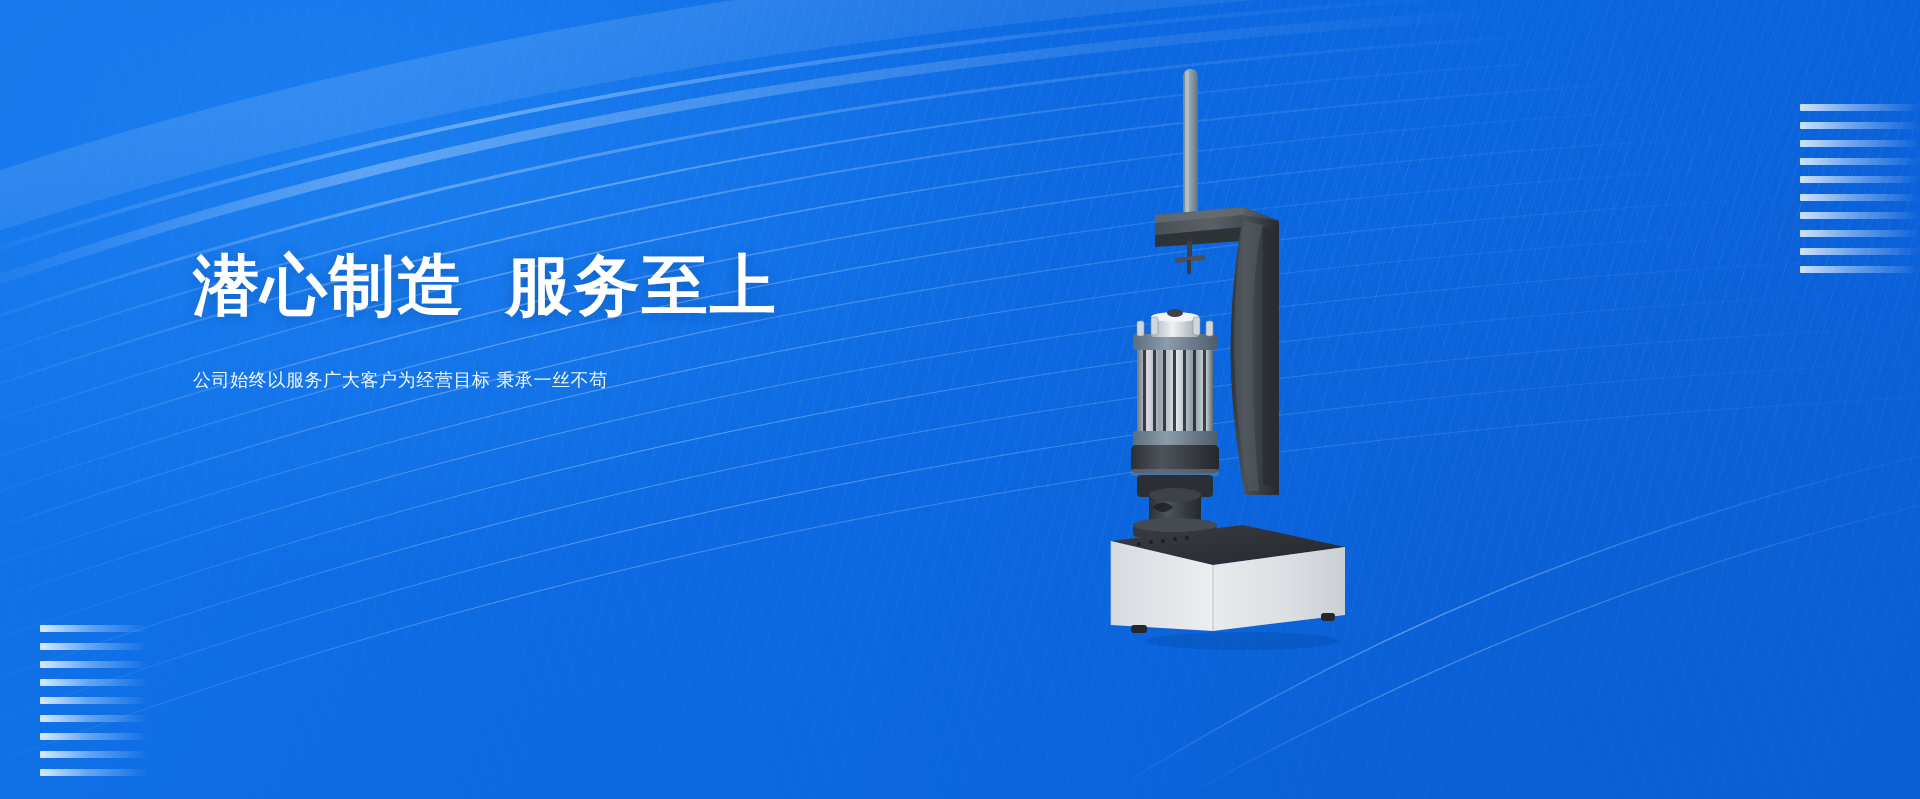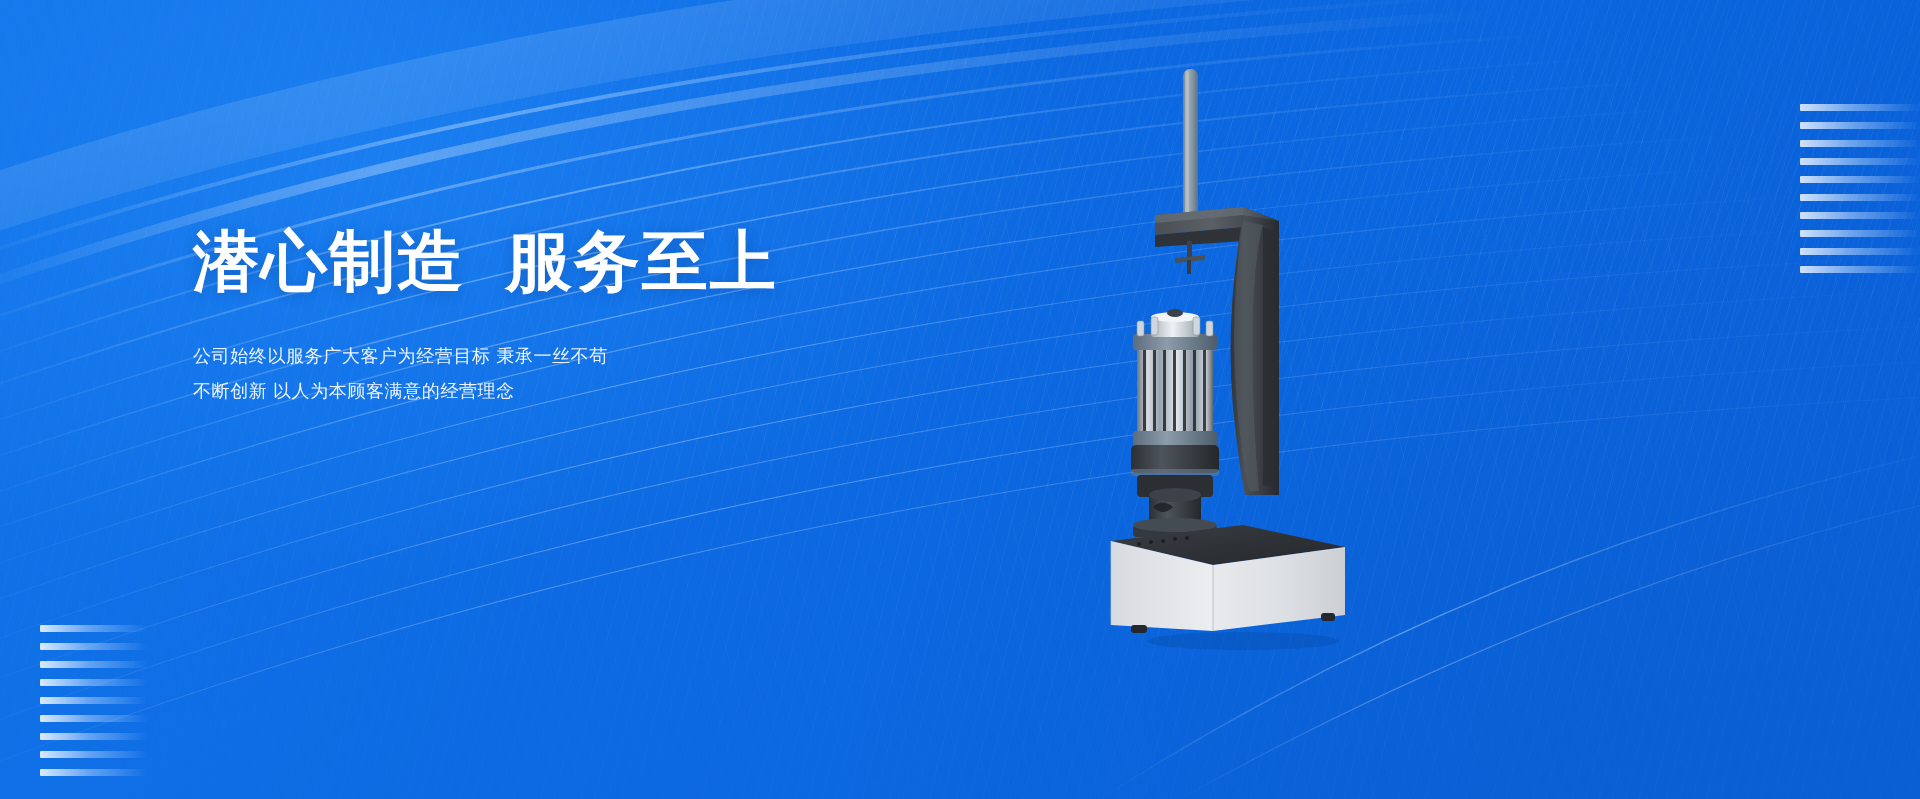--- a/index.html
+++ b/index.html
@@ -48,21 +48,21 @@
     background-image:
       repeating-linear-gradient(112deg, rgba(255,255,255,.10) 0px, rgba(255,255,255,.10) 1px, rgba(255,255,255,0) 1px, rgba(255,255,255,0) 9px);
     -webkit-mask-image:radial-gradient(70% 60% at 78% 22%, #000 0%, rgba(0,0,0,0) 100%);
             mask-image:radial-gradient(70% 60% at 78% 22%, #000 0%, rgba(0,0,0,0) 100%);
   }
 
   
   .copy{
     position:absolute;
     left:193px;
-    top:228px;
+    top:252px;
     width:820px;
   }
   .headline{
     margin:0;
     color:#ffffff;
     font-size:66px;
     line-height:1.02;
     font-weight:700;
     letter-spacing:2px;
     white-space:pre;
@@ -151,21 +151,20 @@
     </svg>
   </div>
 
   <div class="mesh"></div>
   <div class="mesh2"></div>
 
   <div class="copy">
     <h1 class="headline">潜心制造  服务至上</h1>
     <p class="sub">
       <span class="sub-line">公司始终以服务广大客户为经营目标 秉承一丝不苟</span>
-      <span class="sub-line">不断创新 以人为本顾客满意的经营理念</span>
     </p>
   </div>
 
   <div class="bars right">
     <div class="bar"></div>
     <div class="bar"></div>
     <div class="bar"></div>
     <div class="bar"></div>
     <div class="bar"></div>
     <div class="bar"></div>

